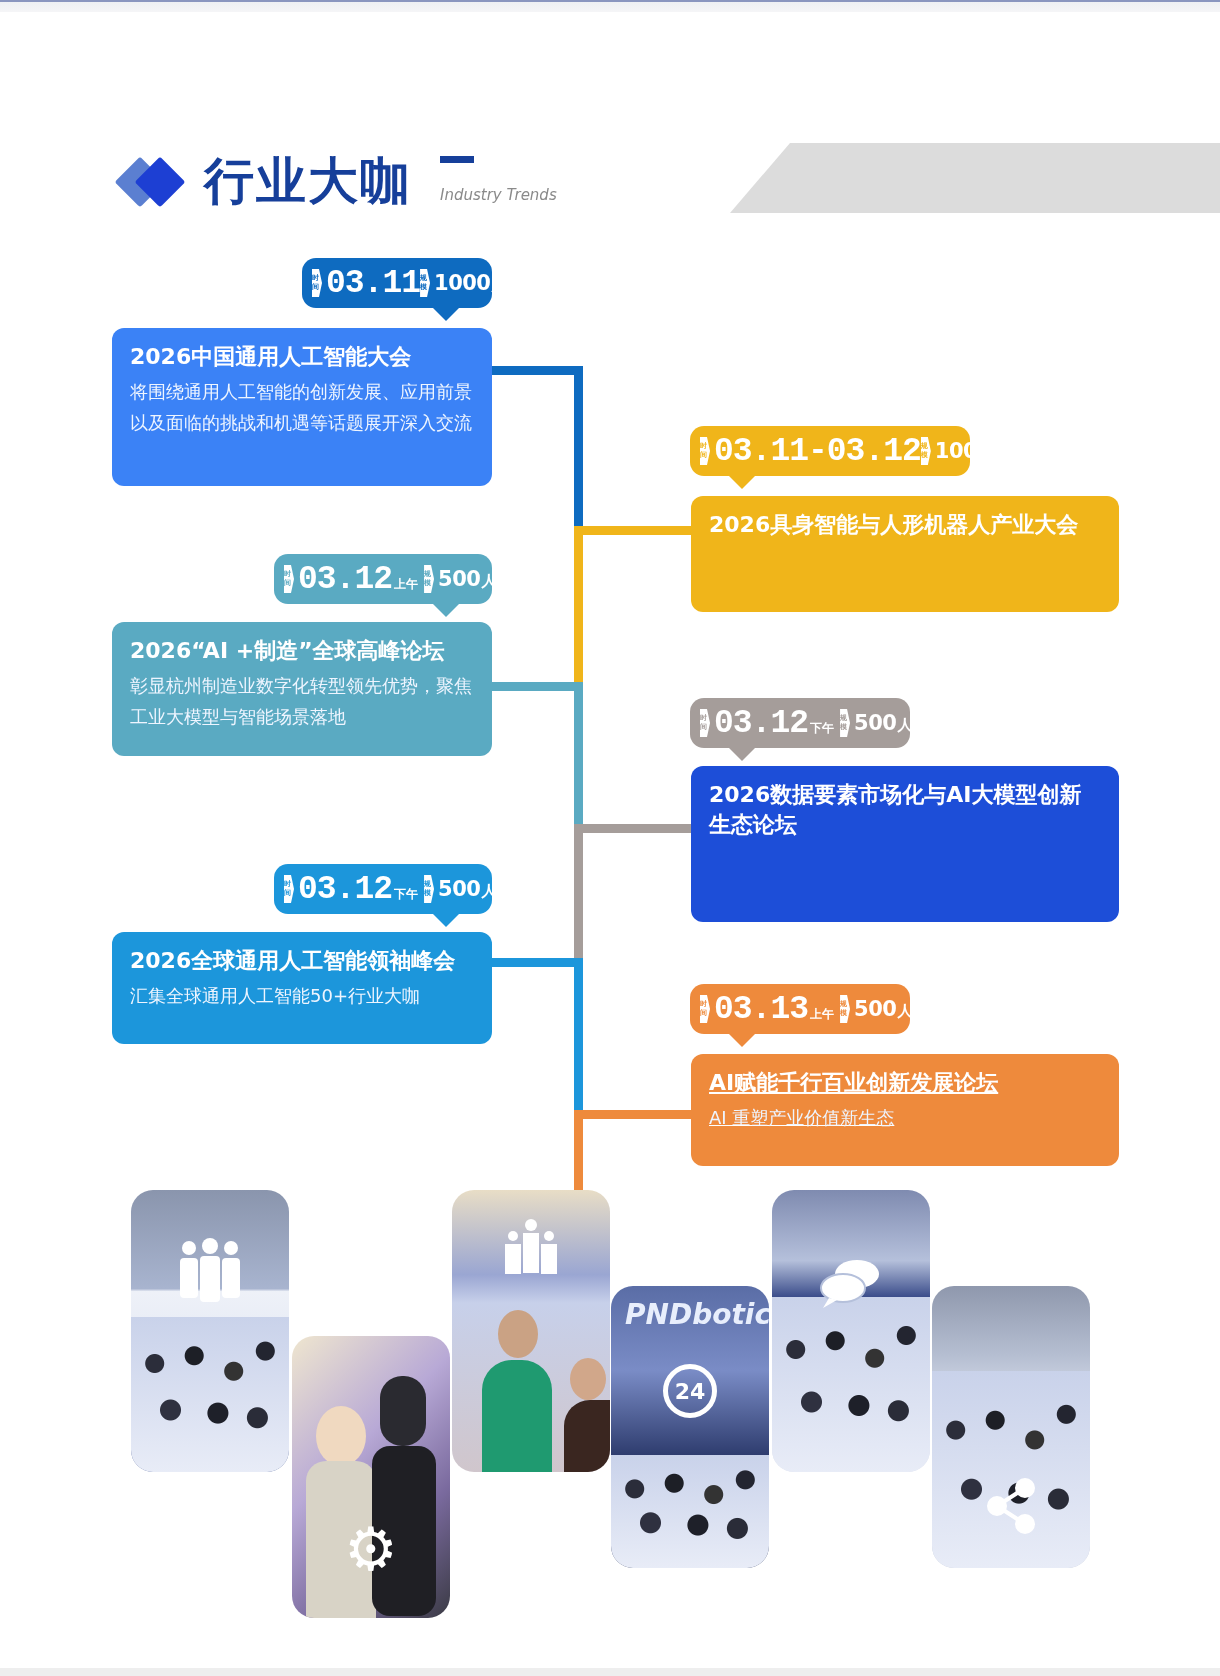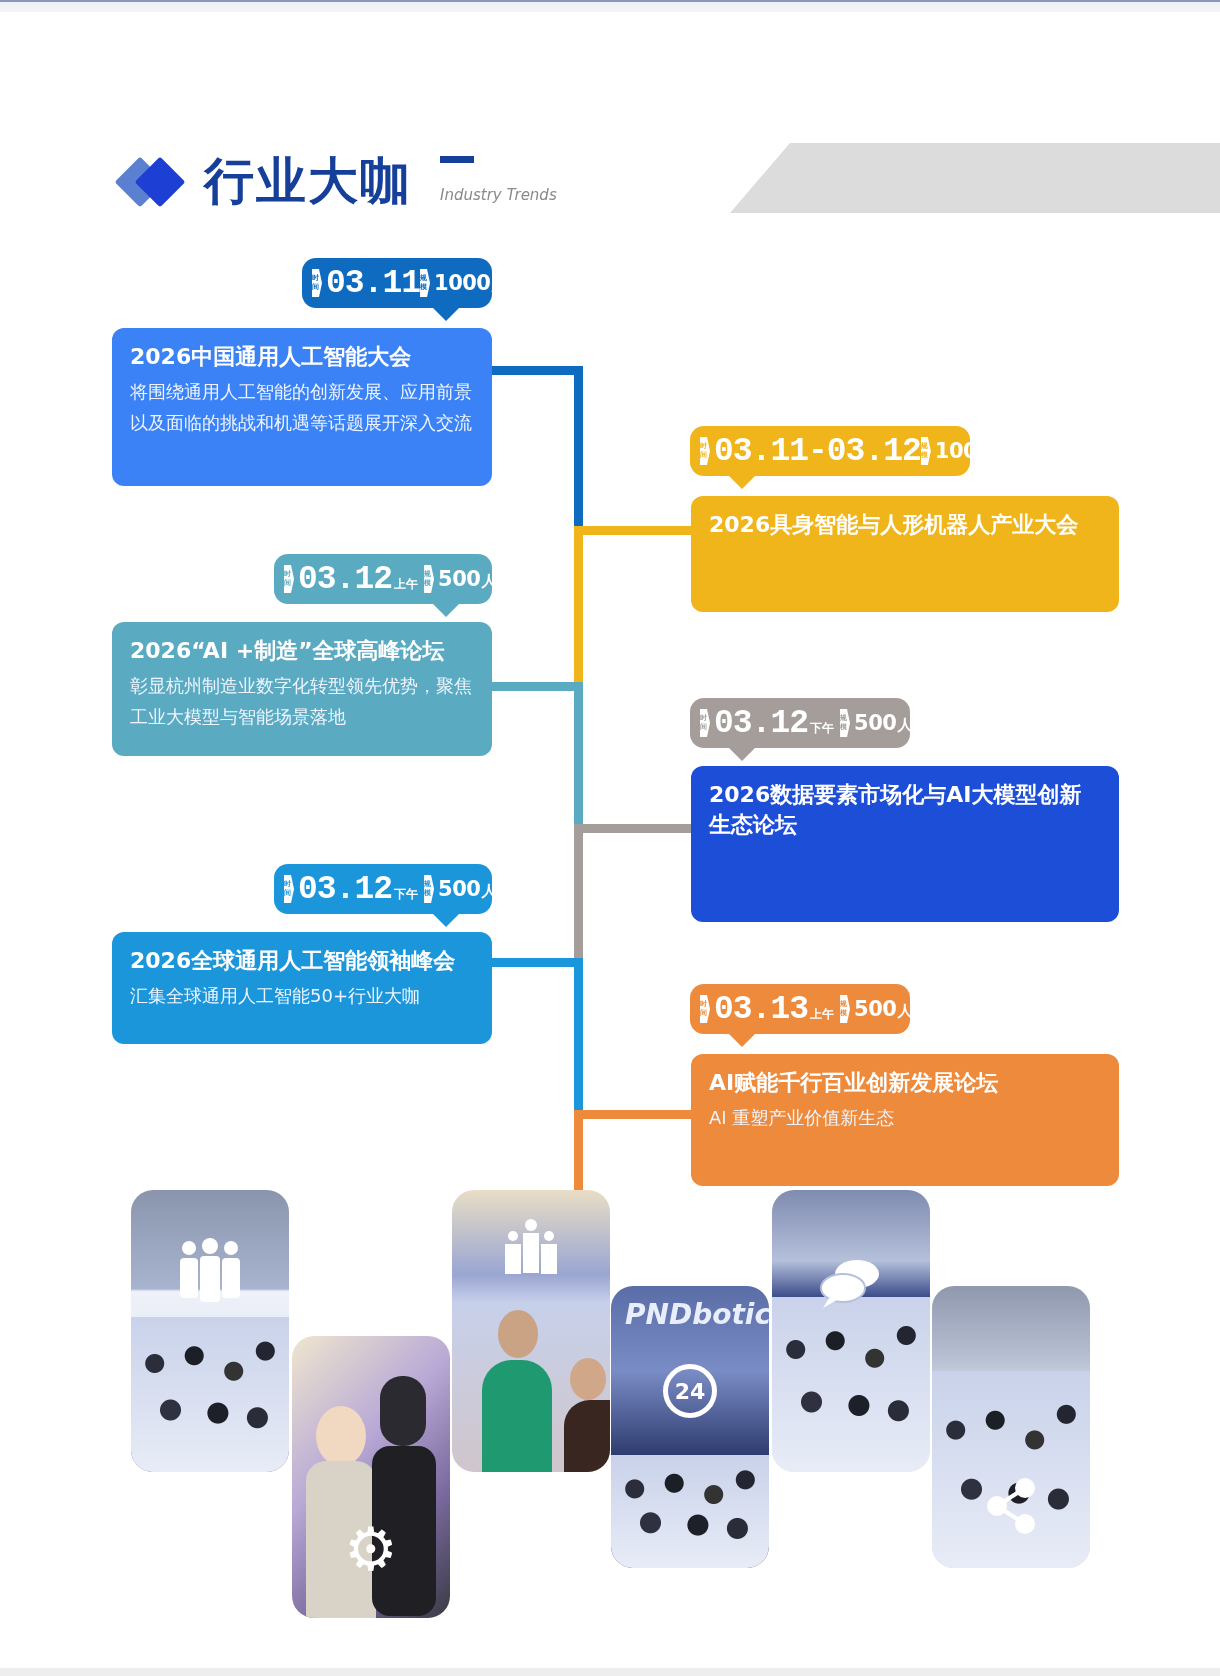--- a/index.html
+++ b/index.html
@@ -185,21 +185,21 @@
     </span>
   <span class="date">03.13</span>
   <span class="ampm">上午</span>
   <span class="lbl">
       <span>规</span>
       <span>模</span>
     </span>
   <span class="scale">500</span>
   <span class="scale-unit">人</span>
 </div>
-<div class="card" style="background:#ee8a3c;left:691px;top:1054px;width:428px;height:132px;">
+<div class="card" style="background:#ee8a3c;left:691px;top:1054px;width:428px;height:112px;text-decoration:underline;">
   <div class="card-title">AI赋能千行百业创新发展论坛</div>
   <div class="card-desc">AI 重塑产业价值新生态</div>
 </div>
 
 <div class="photo" style="left:131px;top:1190px;background:linear-gradient(#8a95ad 0%, #a8b4cf 35%, #eef1f8 36%, #e9edf6 48%, #3a4a7a 52%, #5a6c9f 100%);">
   <div class="crowd"></div>
   <div class="overlay-icon" style="top:48px;">
     <svg width="70" height="64" viewBox="0 0 70 64">
         <g fill="#fff">
           <circle cx="14" cy="10" r="7"></circle>

